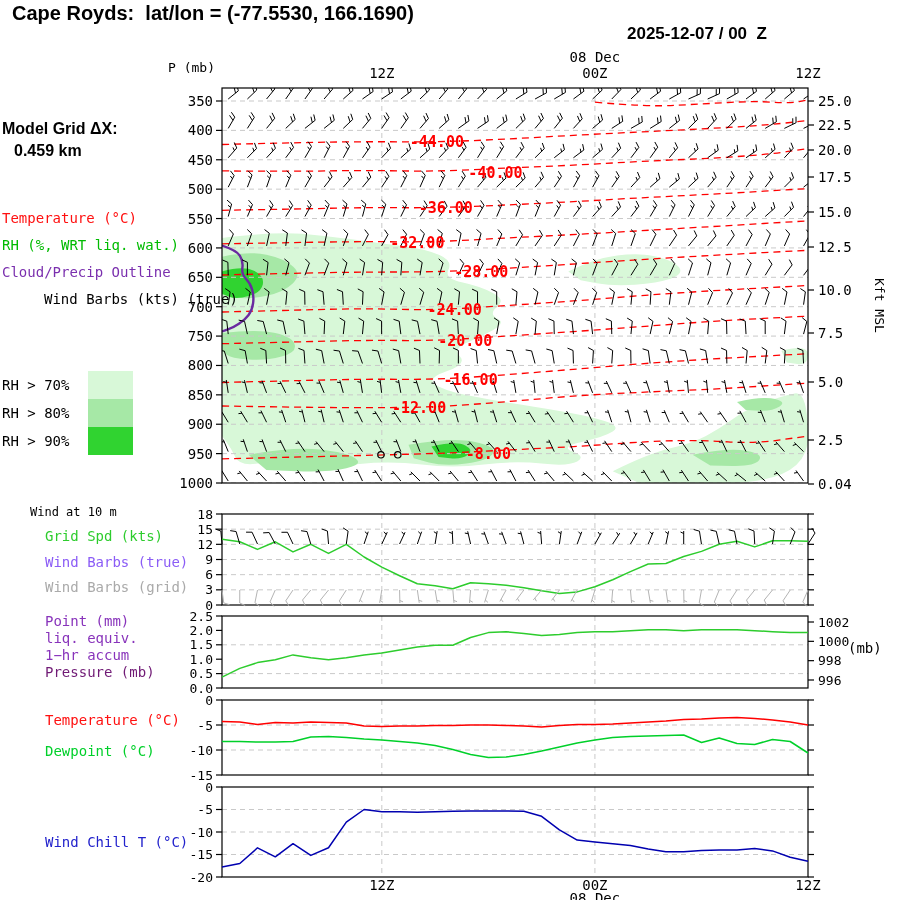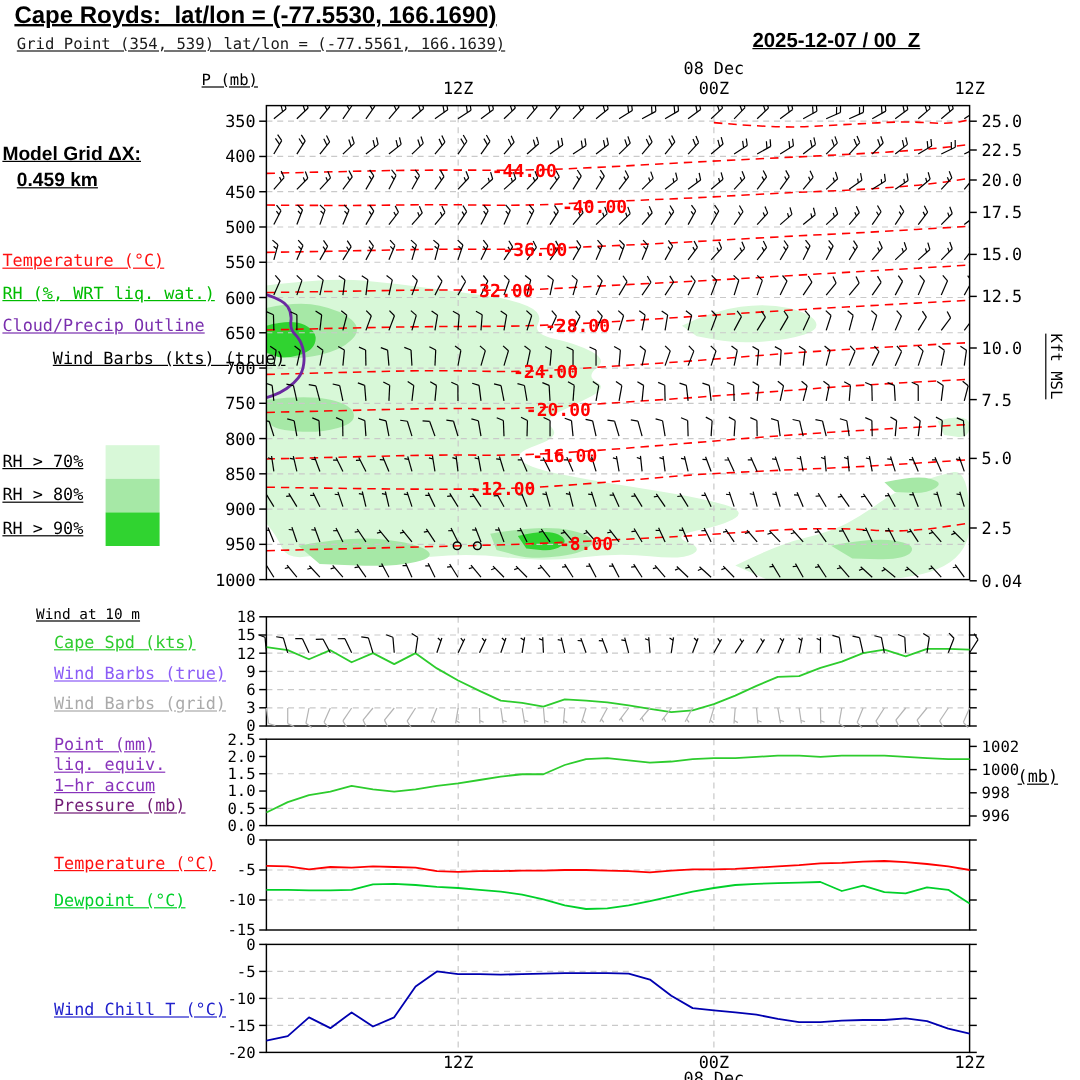--- a/index.html
+++ b/index.html
@@ -1,18 +1,18 @@
 <!DOCTYPE html>
 <html><head>
 <meta charset="utf-8">
 <style>
   html,body{margin:0;padding:0;background:#ffffff;}
   #page{position:relative;width:900px;height:900px;background:#ffffff;overflow:hidden;
         font-family:"DejaVu Sans Mono","Liberation Mono",monospace;}
-  .abs{position:absolute;white-space:pre;text-decoration:underline;}
+  .abs{position:absolute;white-space:pre;}
   .sans{font-family:"Liberation Sans","DejaVu Sans",sans-serif;}
   .title{font-size:20px;font-weight:bold;color:#000;}
   .subtitle{font-size:13px;color:#1a1a1a;}
   .cycle{font-size:17px;font-weight:bold;color:#000;}
   .biglab{font-size:16px;font-weight:bold;color:#000;}
   .leg{font-size:14px;}
   .small{font-size:12px;color:#000;}
   .swatch{position:absolute;width:45px;height:28px;}
   svg{position:absolute;left:0;top:0;}
 </style>
@@ -1400,40 +1400,39 @@
         <line x1="808" y1="787" x2="814" y2="787" stroke="#000" stroke-width="1.2"></line>
         <line x1="808" y1="809.5" x2="814" y2="809.5" stroke="#000" stroke-width="1.2"></line>
         <line x1="808" y1="832" x2="814" y2="832" stroke="#000" stroke-width="1.2"></line>
         <line x1="808" y1="854.5" x2="814" y2="854.5" stroke="#000" stroke-width="1.2"></line>
         <line x1="808" y1="877" x2="814" y2="877" stroke="#000" stroke-width="1.2"></line>
         <polyline points="222.0,867.1 239.8,863.5 257.5,847.8 275.3,856.8 293.0,843.7 310.8,855.4 328.5,847.8 346.3,822.1 364.1,809.5 381.8,811.8 399.6,811.8 417.3,812.2 435.1,811.8 452.8,811.3 470.6,810.9 488.4,810.9 506.1,810.9 523.9,811.3 541.6,816.3 559.4,829.8 577.2,840.1 594.9,841.9 612.7,843.7 630.4,845.5 648.2,849.1 665.9,851.8 683.7,851.8 701.5,850.5 719.2,850.0 737.0,850.0 754.7,848.6 772.5,850.9 790.2,857.2 808.0,861.3" fill="none" stroke="#0000b0" stroke-width="1.5" stroke-linejoin="round"></polyline>
       </g>
     </svg>
 
   <div class="abs sans title" style="left:12px;top:2px">Cape Royds:  lat/lon = (-77.5530, 166.1690)</div>
-  <div class="abs subtitle" style="left:14px;top:30px">Grid Point (354, 539) lat/lon = (-77.5561, 166.1639)</div>
   <div class="abs sans cycle" style="left:627px;top:24px">2025-12-07 / 00  Z</div>
 
   <div class="abs sans biglab" style="left:2px;top:120px">Model Grid ΔX:</div>
   <div class="abs sans biglab" style="left:14px;top:142px">0.459 km</div>
 
   <div class="abs leg" style="left: 2px; top: 210px; color: rgb(255, 16, 16);">Temperature (°C)</div>
   <div class="abs leg" style="left: 2px; top: 237px; color: rgb(0, 187, 0);">RH (%, WRT liq. wat.)</div>
   <div class="abs leg" style="left: 2px; top: 264px; color: rgb(122, 47, 174);">Cloud/Precip Outline</div>
   <div class="abs leg" style="left: 2px; top: 291px; color: rgb(0, 0, 0); margin-left: 42px;">Wind Barbs (kts) (true)</div>
 
   <div class="abs leg" style="left:2px;top:377px">RH &gt; 70%</div>
   <div class="abs leg" style="left:2px;top:405px">RH &gt; 80%</div>
   <div class="abs leg" style="left:2px;top:433px">RH &gt; 90%</div>
   <div class="swatch" style="left: 88px; top: 371px; background: rgb(216, 248, 216);"></div>
   <div class="swatch" style="left: 88px; top: 399px; background: rgb(166, 232, 166);"></div>
   <div class="swatch" style="left: 88px; top: 427px; background: rgb(48, 211, 48);"></div>
 
   <div class="abs small" style="left:30px;top:505px">Wind at 10 m</div>
-  <div class="abs leg" style="left:45px;top:528px;color:#2dcc2d">Cape Spd (kts)</div>
+  <div class="abs leg" style="left:45px;top:528px;color:#2dcc2d">Grid Spd (kts)</div>
   <div class="abs leg" style="left:45px;top:554px;color:#8b5cf6">Wind Barbs (true)</div>
   <div class="abs leg" style="left:45px;top:579px;color:#aaaaaa">Wind Barbs (grid)</div>
 
   <div class="abs leg" style="left:45px;top:613px;color:#8833bb">Point (mm)</div>
   <div class="abs leg" style="left:45px;top:630px;color:#8833bb">liq. equiv.</div>
   <div class="abs leg" style="left:45px;top:647px;color:#8833bb">1−hr accum</div>
   <div class="abs leg" style="left:45px;top:664px;color:#701a75">Pressure (mb)</div>
 
   <div class="abs leg" style="left:45px;top:712px;color:#ff1010">Temperature (°C)</div>
   <div class="abs leg" style="left:45px;top:743px;color:#00d02a">Dewpoint (°C)</div>

